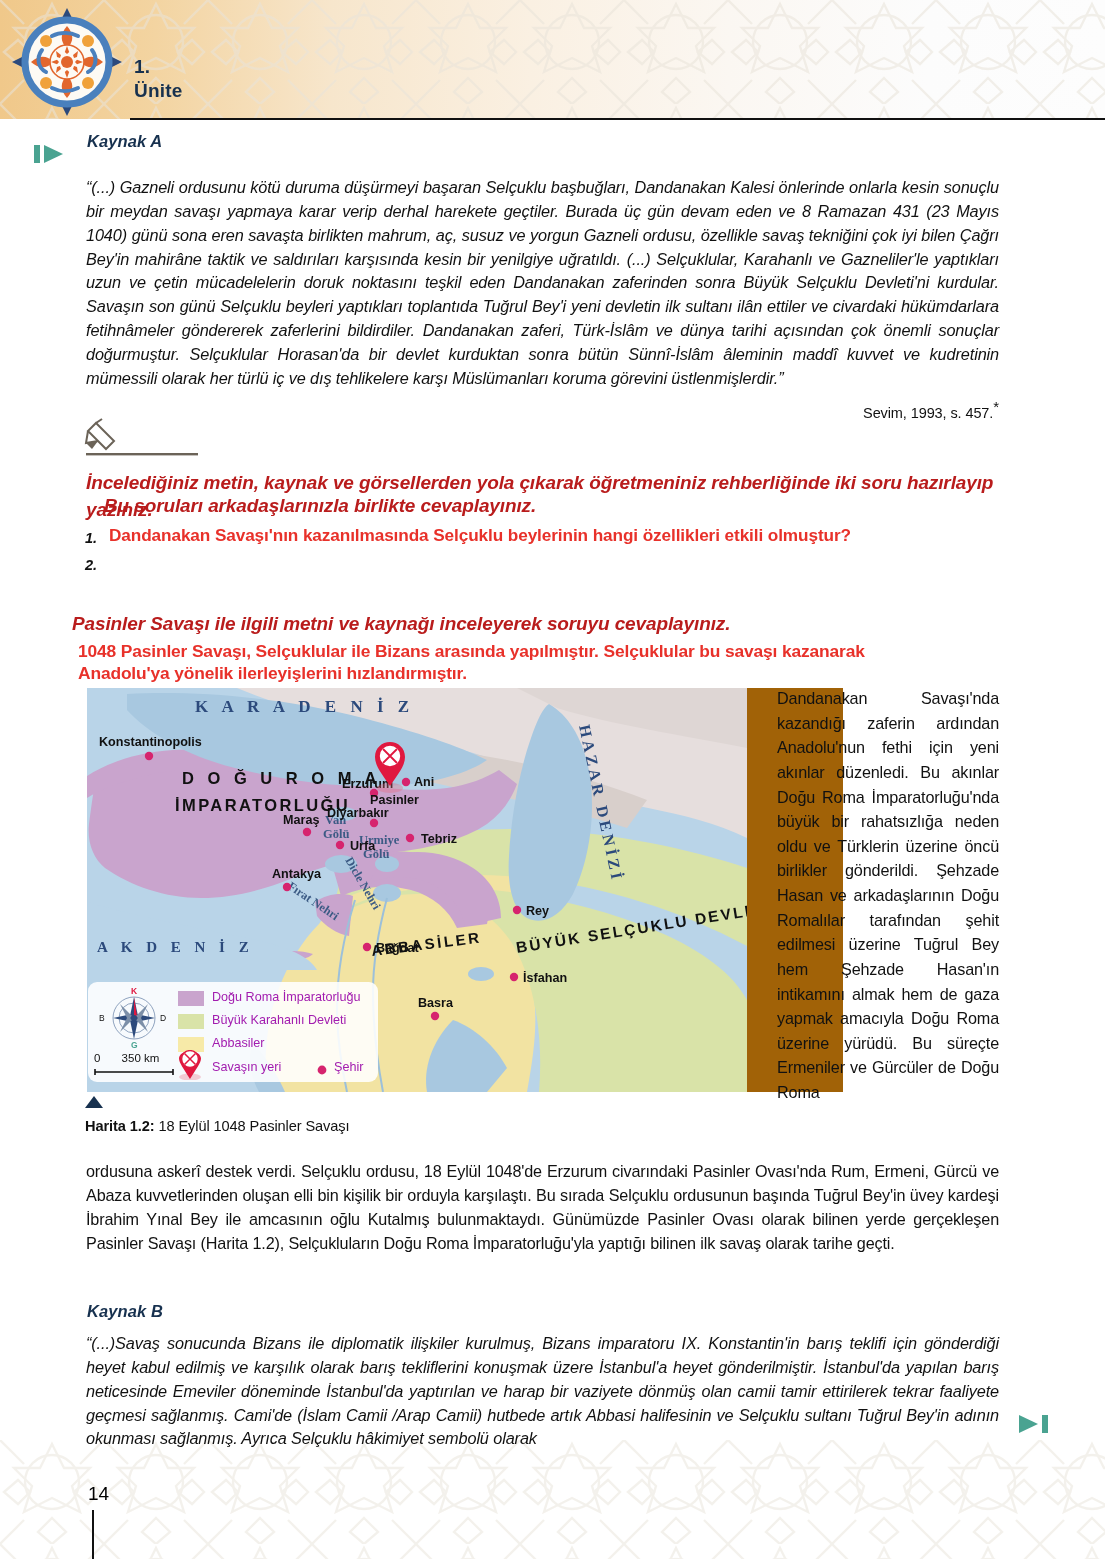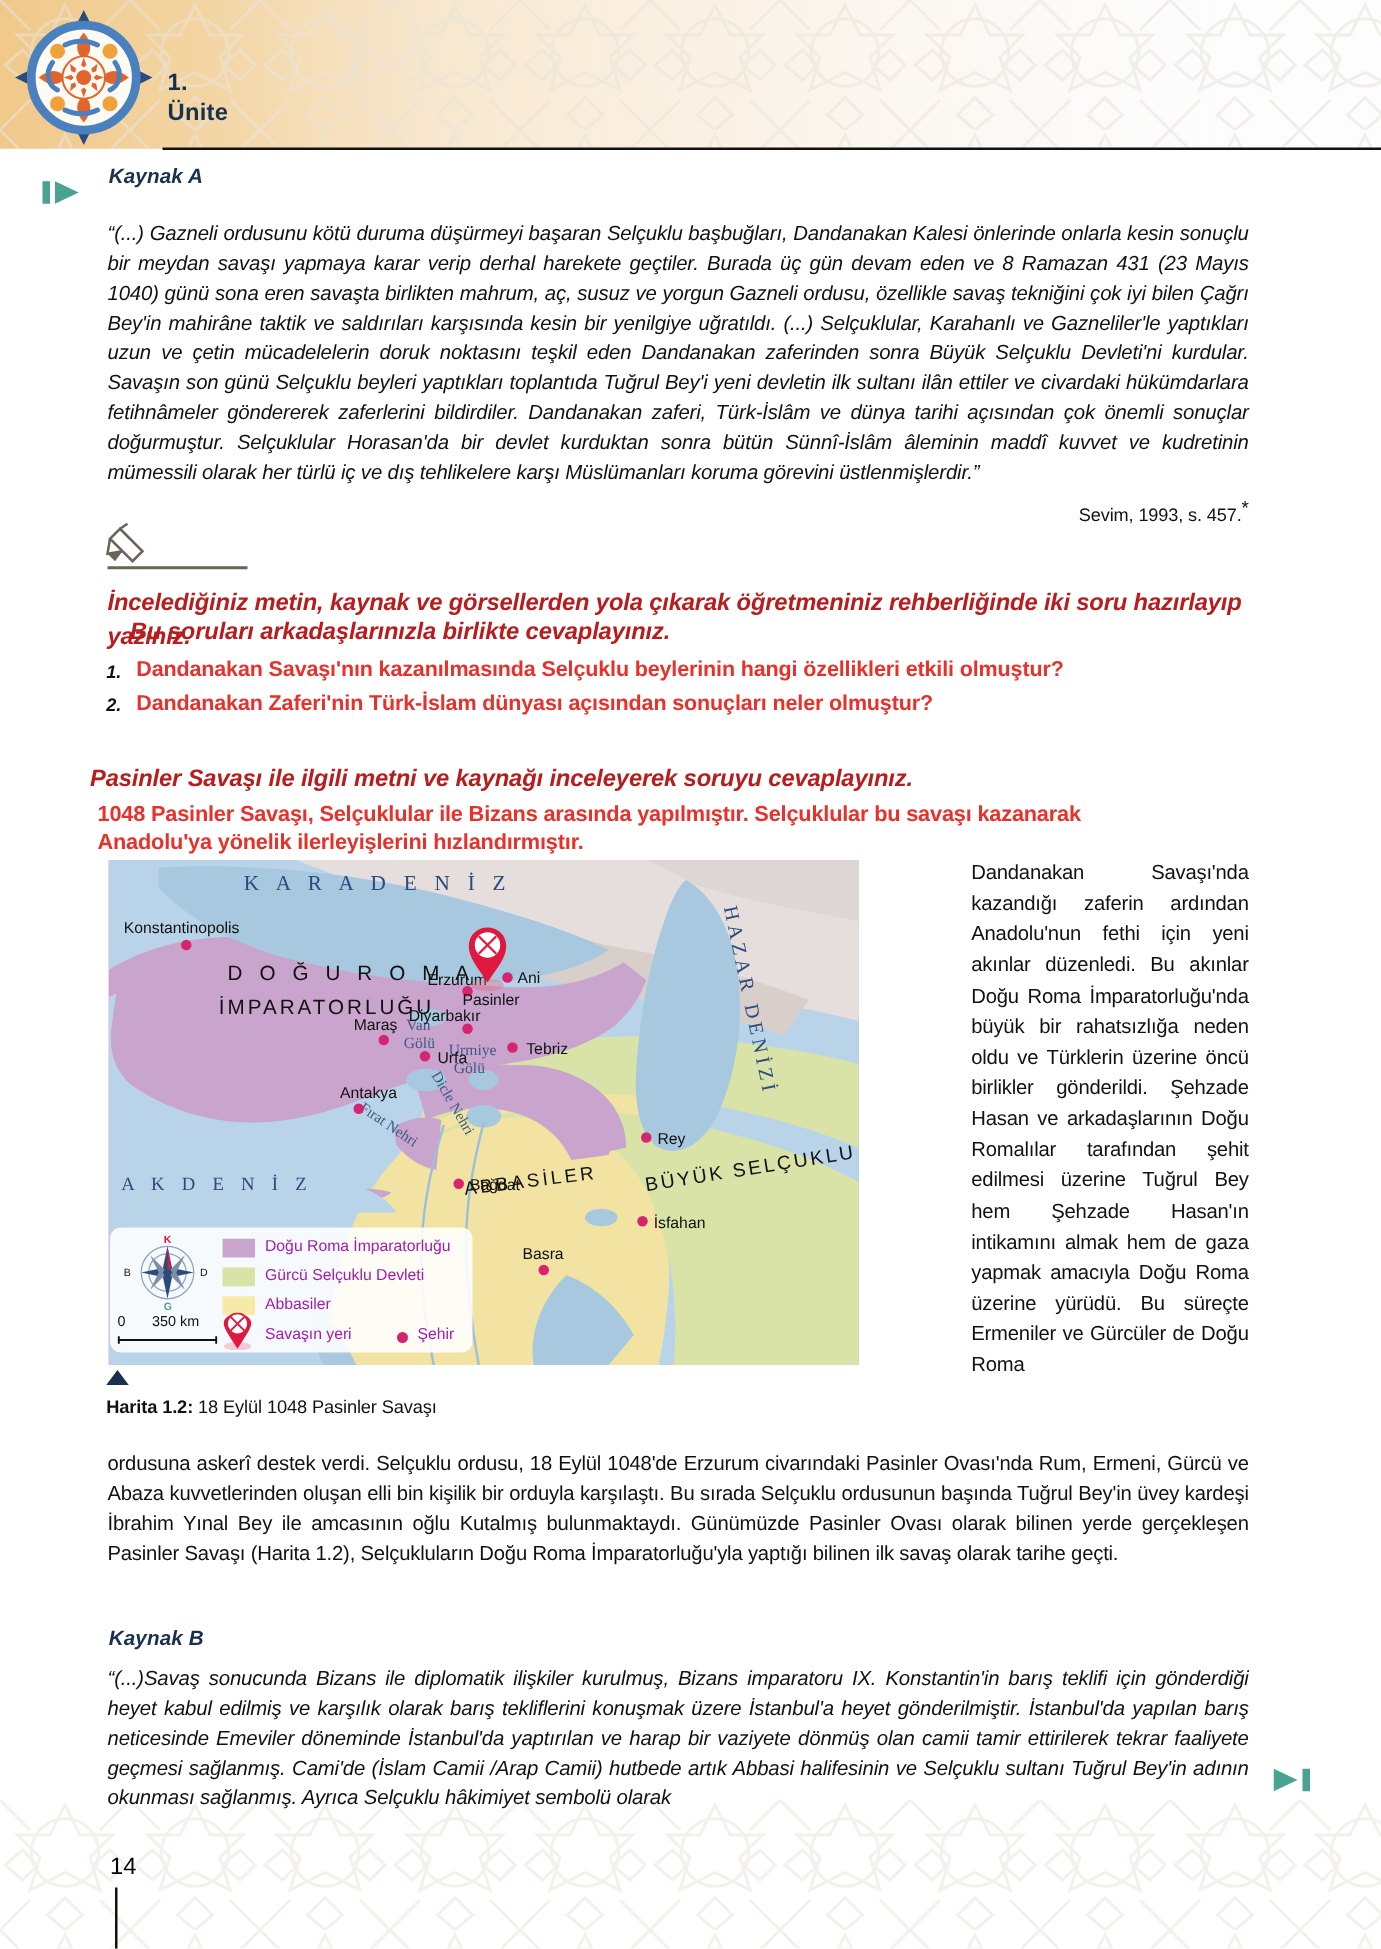--- a/index.html
+++ b/index.html
@@ -63,22 +63,22 @@
     letter-spacing:-.15px;
   }
   .col-text{
     font-size:16.2px;line-height:1.52;color:#111;text-align:justify;
     letter-spacing:-.15px;
   }
   .caption{font-size:14.6px;color:#111;letter-spacing:-.1px;}
   .caption b{font-weight:700;}
   
   .map-box{
-    position:absolute;left:87px;top:688px;width:600px;height:404px;
-    overflow:hidden;background:#d946ef;
+    position:absolute;left:87px;top:688px;width:756px;height:404px;
+    overflow:hidden;background:#a16207;font-weight:bold;
   }
   .map-svg{display:block;}
   .map-tri{
     position:absolute;left:85px;top:1096px;width:0;height:0;
     border-left:9px solid transparent;border-right:9px solid transparent;
     border-bottom:12px solid #17314f;
   }
   
   .legend{
     position:absolute;left:88px;top:982px;width:290px;height:100px;
@@ -197,21 +197,20 @@
 <div class="instr" style="position:absolute;left:86px;top:470px;width:910px;">İncelediğiniz metin, kaynak ve görsellerden yola çıkarak öğretmeniniz rehberliğinde iki soru hazırlayıp yazınız.</div>
 <div class="instr" style="position:absolute;left:104px;top:493px;width:900px;">Bu soruları arkadaşlarınızla birlikte cevaplayınız.</div>
 
 <div style="position:absolute;left:85px;top:524px;width:920px;">
   <div style="position:relative;height:24px;">
     <span class="q-num" style="position:absolute;left:0;top:6px;">1.</span>
     <span class="q-red" style="position:absolute;left:24px;top:0;">Dandanakan Savaşı'nın kazanılmasında Selçuklu beylerinin hangi özellikleri etkili olmuştur?</span>
   </div>
   <div style="position:relative;height:24px;margin-top:3px;">
     <span class="q-num" style="position:absolute;left:0;top:6px;">2.</span>
-    <span class="q-red" style="position:absolute;left:24px;top:0;">Dandanakan Zaferi'nin Türk-İslam dünyası açısından sonuçları neler olmuştur?</span>
   </div>
 </div>
 
 <div class="instr" style="position:absolute;left:72px;top:611px;width:910px;">Pasinler Savaşı ile ilgili metni ve kaynağı inceleyerek soruyu cevaplayınız.</div>
 <div class="lead-red" style="position:absolute;left:78px;top:640px;width:930px;">1048 Pasinler Savaşı, Selçuklular ile Bizans arasında yapılmıştır. Selçuklular bu savaşı kazanarak</div>
 <div class="lead-red" style="position:absolute;left:78px;top:662px;width:930px;">Anadolu'ya yönelik ilerleyişlerini hızlandırmıştır.</div>
 
 <div class="map-box">
   <svg class="map-svg" width="660" height="404" viewBox="0 0 660 404">
 
@@ -388,21 +387,21 @@
     <span style="margin-left:18px;">350 km</span>
   </div>
   <svg style="position:absolute;left:6px;top:86px;" width="80" height="8">
     <path d="M1 1 V7 M79 1 V7 M1 4 H79" stroke="#111" stroke-width="1.6" fill="none"></path>
   </svg>
 
   <div class="sw" style="left:90px;top:9px;background:#c9a4cd;"></div>
   <div class="legend-row" style="left:124px;top:8px;">Doğu Roma İmparatorluğu</div>
 
   <div class="sw" style="left:90px;top:32px;background:#d9e3a8;"></div>
-  <div class="legend-row" style="left:124px;top:31px;">Gürcü Selçuklu Devleti</div>
+  <div class="legend-row" style="left:124px;top:31px;">Büyük Karahanlı Devleti</div>
 
   <div class="sw" style="left:90px;top:55px;background:#f7eaa8;"></div>
   <div class="legend-row" style="left:124px;top:54px;">Abbasiler</div>
 
   <svg style="position:absolute;left:88px;top:68px;" width="28" height="30" viewBox="0 0 28 30">
     <ellipse cx="14" cy="27" rx="11" ry="3.5" fill="#e8647a" opacity=".3"></ellipse>
     <path d="M14 27 C8 17 3 11 3 6.5 C3 2.5 8 -1 14 -1 C20 -1 25 2.5 25 6.5 C25 11 20 17 14 27 Z" fill="#e0183f" transform="translate(0,2)"></path>
     <circle cx="14" cy="9" r="8.4" fill="#fff"></circle>
     <g stroke="#e0183f" stroke-width="1.5">
         <path d="M8.5 3.5 L19.5 14.5 M19.5 3.5 L8.5 14.5"></path>

